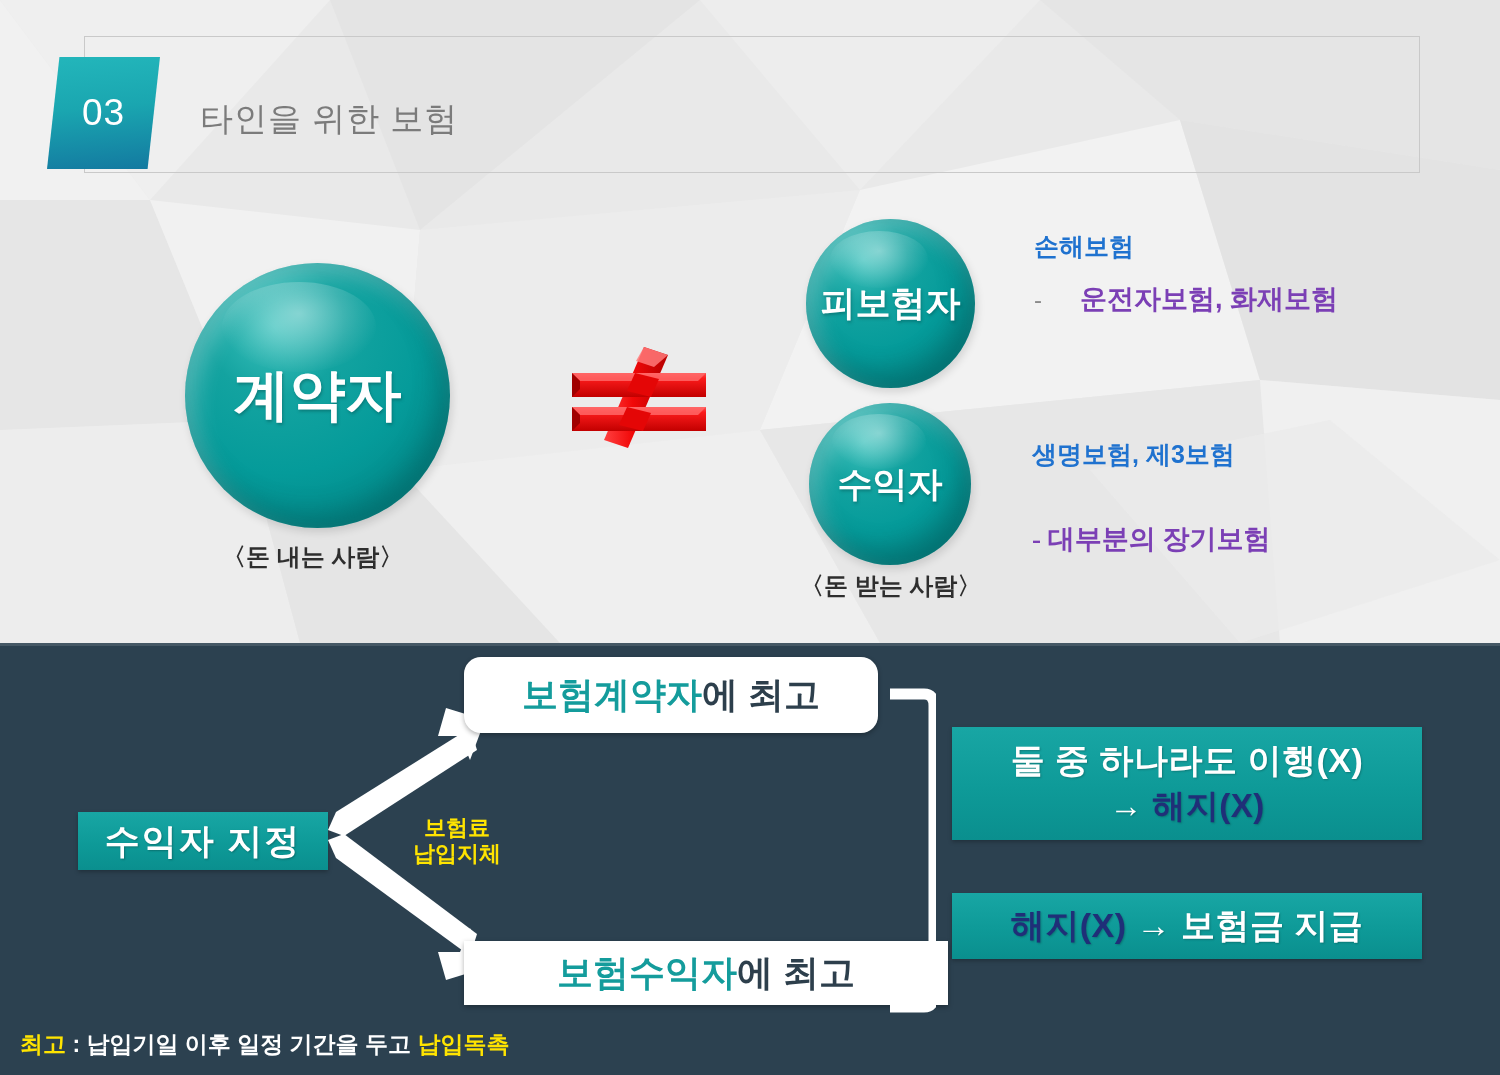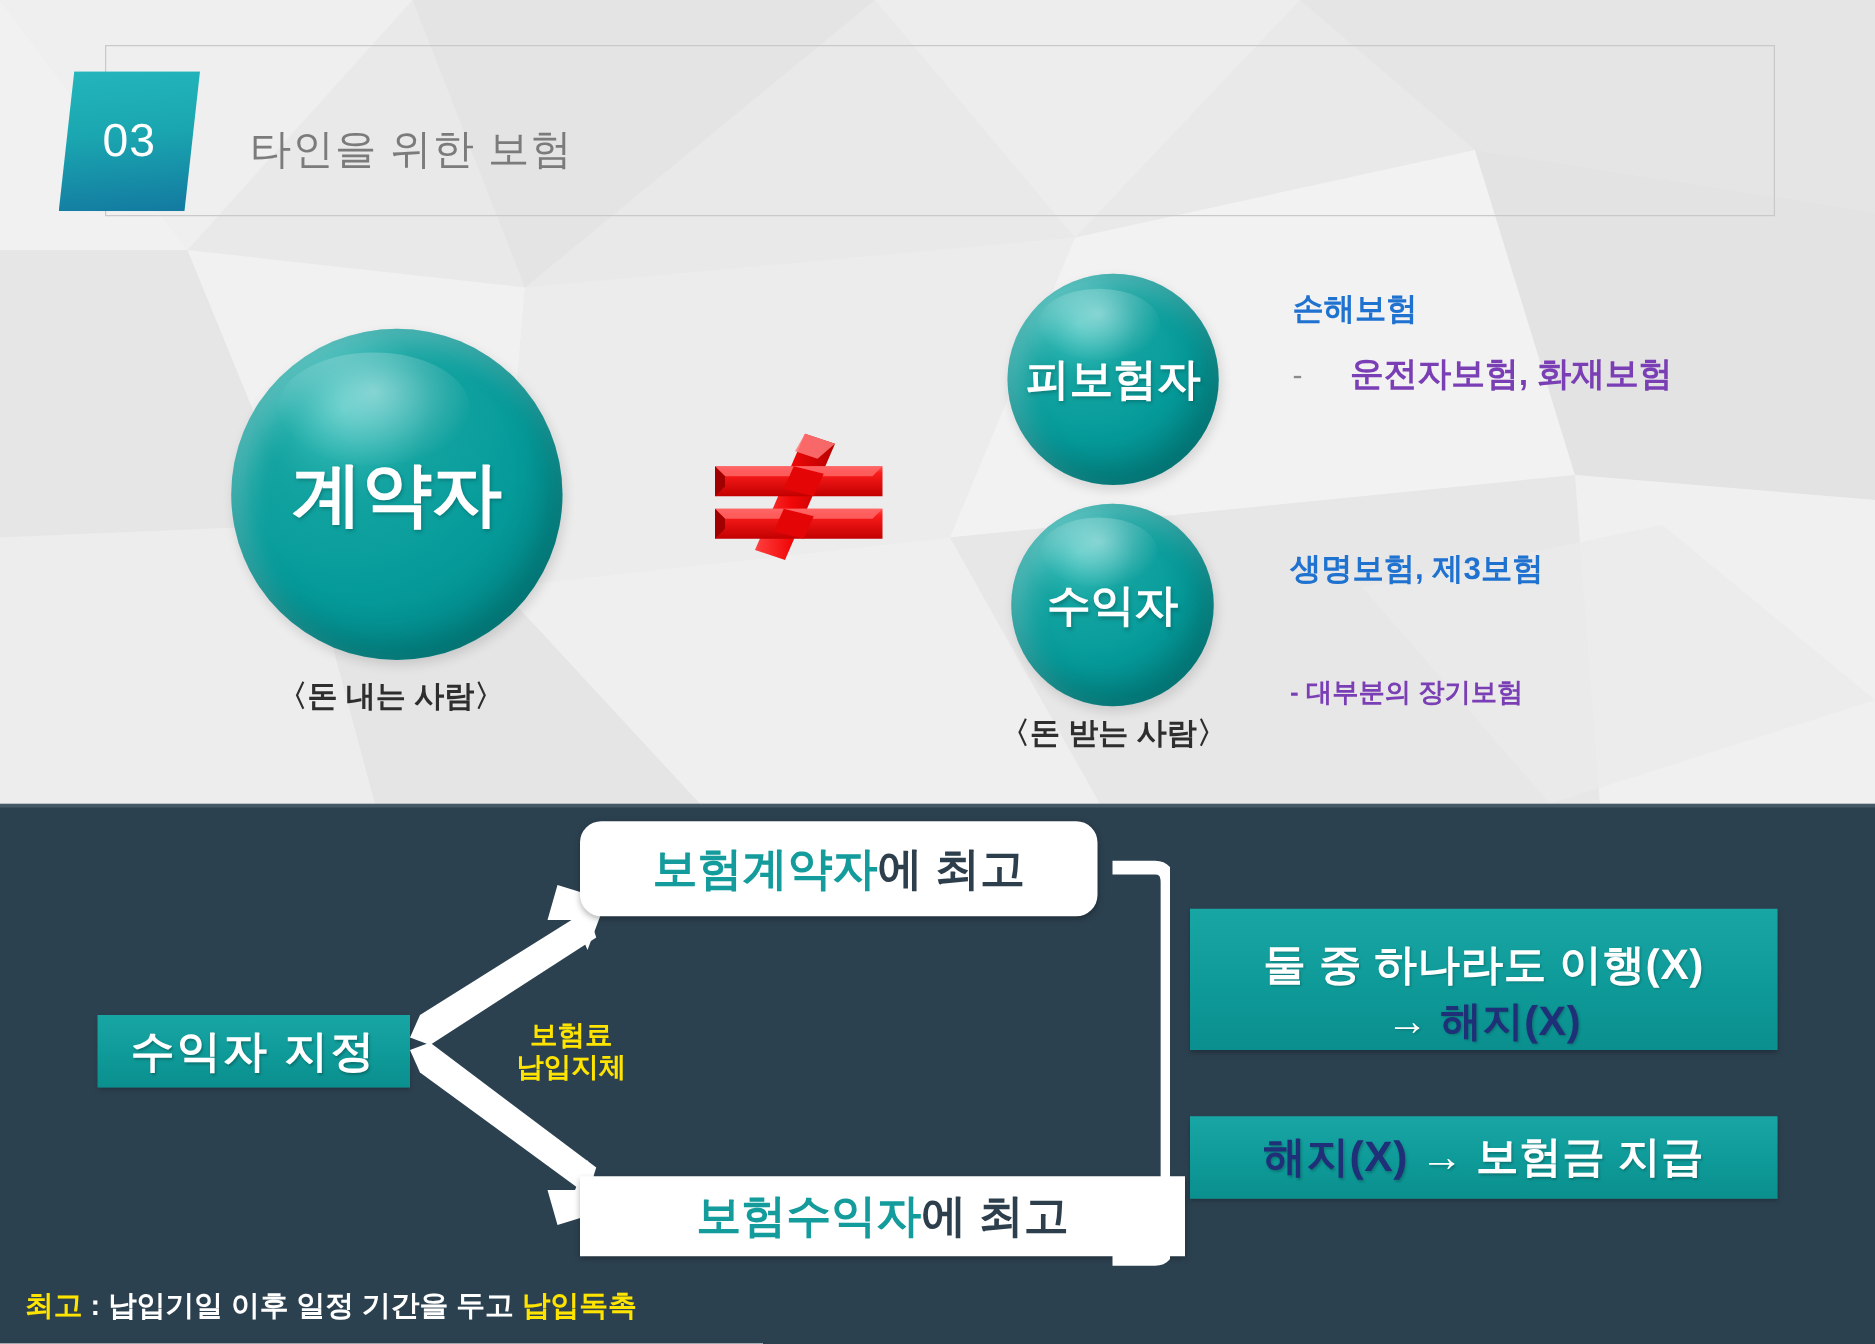--- a/index.html
+++ b/index.html
@@ -146,21 +146,21 @@
     display: inline-block;
     width: 46px;
     color: #8a8a8a;
     font-weight: 400;
     font-size: 24px;
   }
   #rt-damage-head { left: 1034px; top: 230px; text-align: right; }
   #rt-damage-1    { left: 1034px; top: 281px; }
   #rt-damage-2    { left: 1034px; top: 334px; }
   #rt-life-head   { left: 1032px; top: 438px; }
-  #rt-life-1      { left: 1032px; top: 497px; font-size: 21px; }
+  #rt-life-1      { left: 1032px; top: 478px; font-size: 27px; font-family: Liberation Serif, serif; }
 
   
   .bottom {
     position: absolute;
     left: 0; top: 643px;
     width: 1500px; height: 432px;
     background: #2c4150;
   }
   .bottom::before {
     content: "";
@@ -217,21 +217,20 @@
   .branch-arrows { position: absolute; left: 320px; top: 680px; width: 200px; height: 330px; }
 
   
   .bracket { position: absolute; left: 890px; top: 688px; width: 46px; height: 325px; }
 
   
   #box-result-1 {
     left: 952px; top: 727px;
     width: 470px; height: 113px;
     flex-direction: column;
-    justify-content: flex-end;
   }
   #box-result-2 {
     left: 952px; top: 893px;
     width: 470px; height: 66px;
   }
   .result-line {
     color: #ffffff;
     font-size: 34px;
     font-weight: 700;
     white-space: nowrap;

